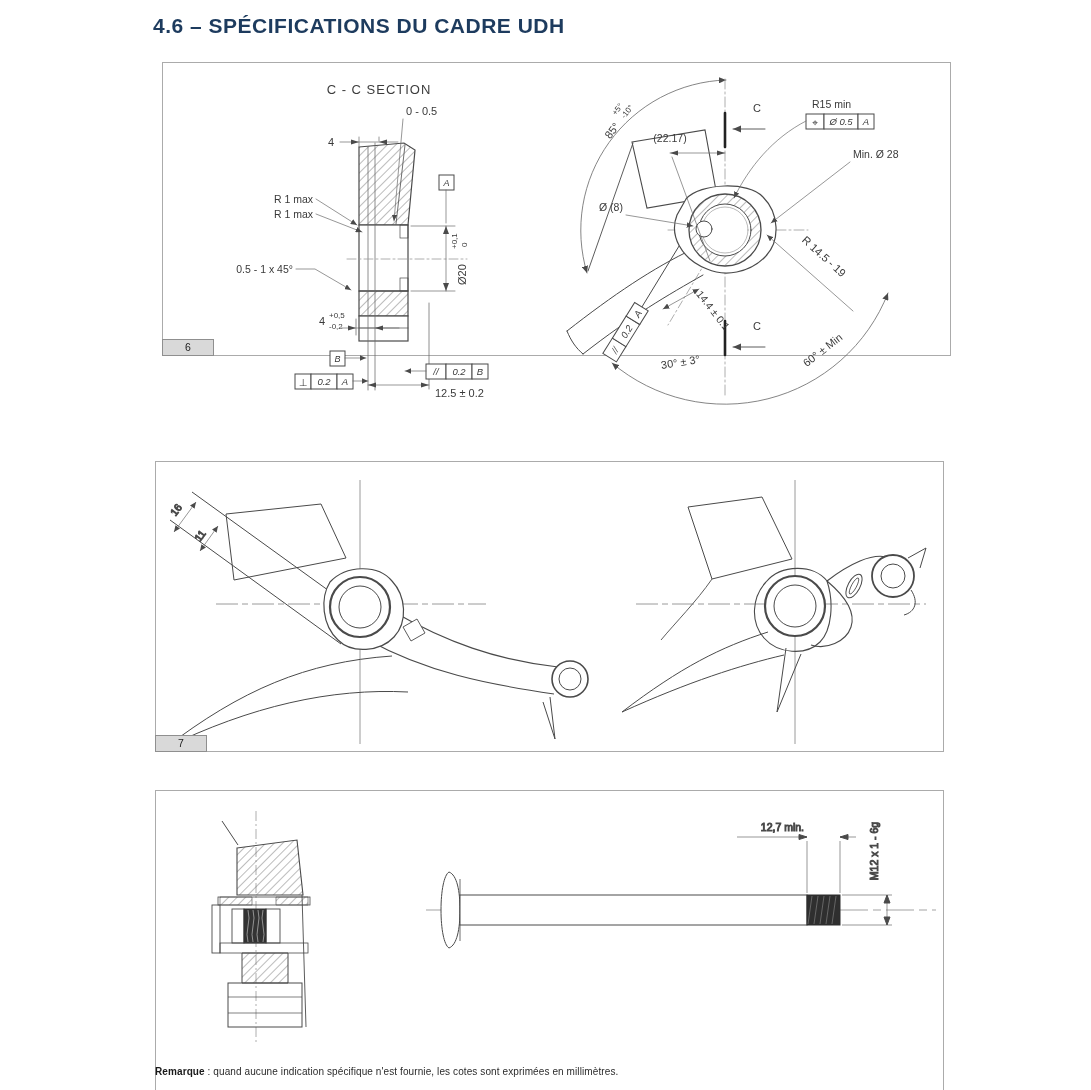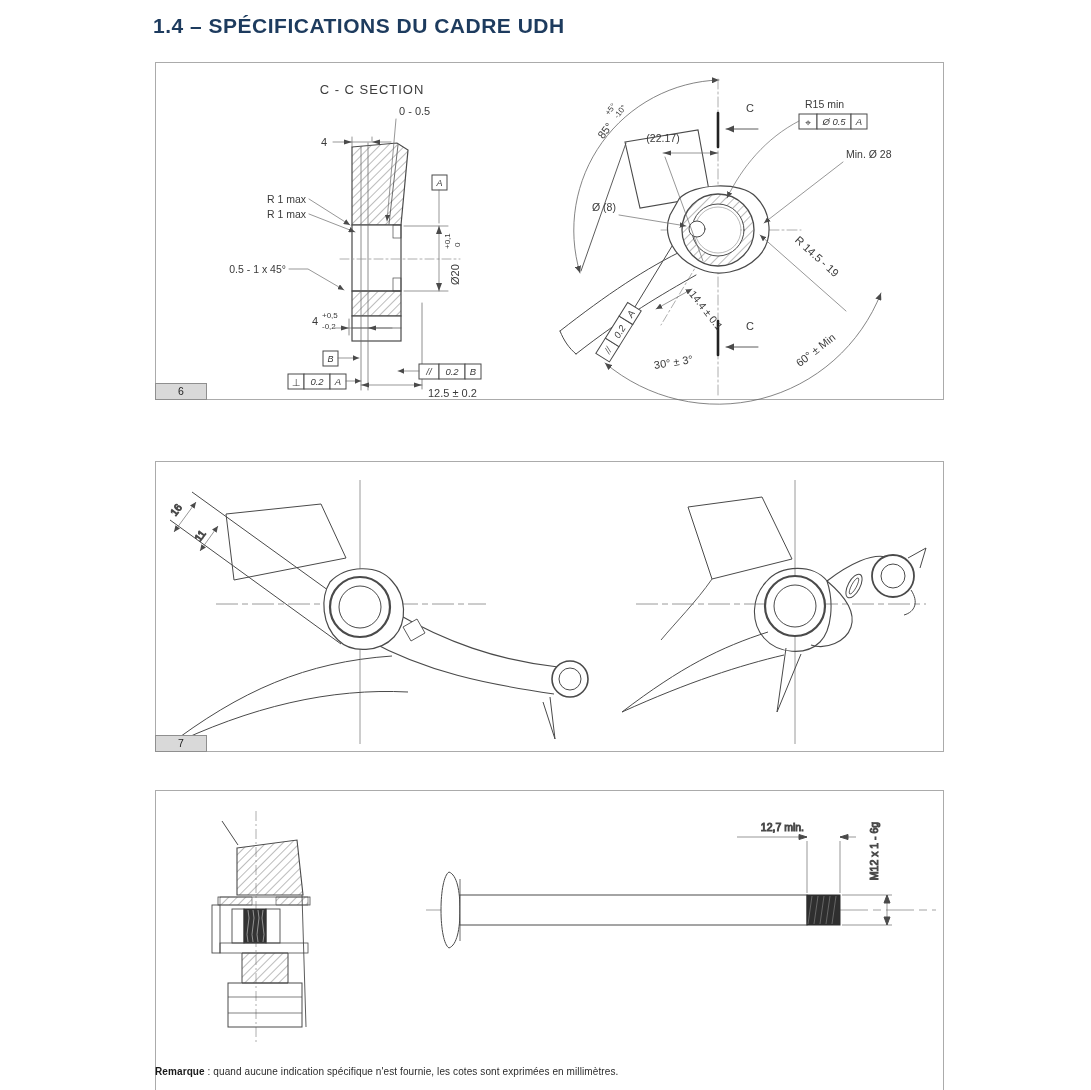--- a/index.html
+++ b/index.html
@@ -10,21 +10,21 @@
   }
   .page-title{
     position:absolute;left:153px;top:14px;
     font-size:21px;font-weight:700;letter-spacing:0.5px;
     color:#1d3b5e;white-space:nowrap;
   }
   .fig-frame{
     position:absolute;left:155px;width:789px;
     border:1px solid #ababab;background:#ffffff;box-sizing:border-box;
   }
-  #frame6{top:62px;height:338px;}
+  #frame6{top:62px;height:294px;margin-left:7px;}
   #frame7{top:461px;height:291px;}
   #frame8{top:790px;height:325px;}
   .fig-frame svg{position:absolute;left:0;top:0;}
   .fig-tab{
     position:absolute;left:-1px;bottom:-1px;width:52px;height:17px;
     background:#d9d9d9;border:1px solid #8f8f8f;box-sizing:border-box;
     font-size:10.5px;color:#222;text-align:center;line-height:15px;
   }
   .footnote{
     position:absolute;left:155px;top:1066px;font-size:10px;color:#2b2b2b;
@@ -40,21 +40,21 @@
   .dimtxt-lg{font-size:11px;}
   .toltxt{font-size:8px;}
   .gdt{font-size:9.5px;font-style:italic;}
   .gdtsym{font-size:10px;font-style:normal;}
   .datum{font-size:9px;font-style:italic;}
   .sec-title{font-size:13px;letter-spacing:1px;fill:#3c3c3c;}
 </style>
 </head>
 <body>
 
-<div class="page-title">1.4 – SPÉCIFICATIONS DU CADRE UDH</div>
+<div class="page-title">4.6 – SPÉCIFICATIONS DU CADRE UDH</div>
 
 <div class="fig-frame" id="frame6">
   <svg width="787" height="355" viewBox="0 0 787 355">
     <defs>
       <pattern id="h6" width="6" height="6" patternUnits="userSpaceOnUse" patternTransform="rotate(45)">
         <line x1="0" y1="0" x2="0" y2="6" stroke="#6b6b6b" stroke-width="0.9"></line>
       </pattern>
       <marker id="arrE6" markerWidth="10" markerHeight="8" refX="9" refY="4" orient="auto">
         <path d="M0,0 L9,4 L0,8 Z" fill="#4a4a4a"></path>
       </marker>

